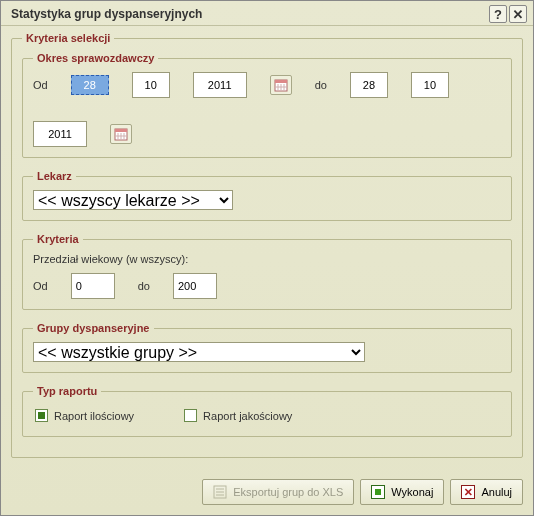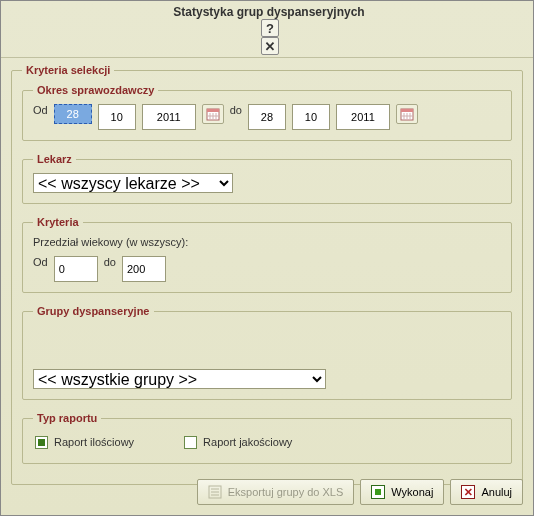--- a/index.html
+++ b/index.html
@@ -16,21 +16,20 @@
     height: 516px;
     background: linear-gradient(to bottom, #e8e8d0 0%, #e4e4c8 100%);
     border: 1px solid #888;
     position: relative;
   }
   .titlebar {
     display: flex;
     align-items: center;
     padding: 4px 6px 2px 10px;
     border-bottom: 1px solid #c0c0a0;
-    flex-direction: column;
   }
   .titlebar .title {
     flex: 1;
     font-weight: bold;
     font-size: 12px;
     color: #333;
   }
   .titlebar .tb-btn {
     width: 18px;
     height: 18px;
@@ -56,21 +55,21 @@
     padding: 8px 10px 10px 10px;
     background: transparent;
   }
   fieldset.inner { margin-bottom: 12px; }
   legend {
     color: #8b2a2a;
     font-weight: bold;
     padding: 0 4px;
     font-size: 11px;
   }
-  .row { display: flex; gap: 6px; flex-wrap: wrap; }
+  .row { display: flex; align-items: center; gap: 23px; flex-wrap: wrap; }
   .row + .row { margin-top: 8px; }
   label.plain { color: #333; }
   input[type=text].num {
     width: 38px;
     height: 26px;
     border: 1px solid #9a9a7a;
     background: #fff;
     text-align: center;
     font-family: inherit;
     font-size: 11px;
@@ -101,22 +100,22 @@
   .cal-btn svg { display:block; }
   select {
     height: 20px;
     border: 1px solid #9a9a7a;
     background: #fff;
     font-family: inherit;
     font-size: 16px;
   }
   .select-doctor { width: 200px; }
   .select-gender { width: 160px; }
-  .select-group  { width: 293px; margin-top: 44px; }
-  .checkline { display:flex; align-items:flex-start; gap:6px; margin-right: 40px; }
+  .select-group  { width: 332px; }
+  .checkline { display:flex; align-items:center; gap:6px; margin-right: 40px; }
   .chk {
     width: 13px; height: 13px;
     border: 1px solid #6a8a4a;
     background:#fff;
     display:flex; align-items:center; justify-content:center;
   }
   .chk .mark { width:7px; height:7px; background:#3a7a1a; }
   .chkrow { display:flex; align-items:center; gap: 10px; padding: 4px 2px; }
   .footer {
     position: absolute;
@@ -251,21 +250,21 @@
   </div>
 
   <div class="footer">
     <button class="btn disabled">
       <span class="glyph">
         <svg width="14" height="14" viewBox="0 0 14 14">
             <rect x="1" y="1" width="12" height="12" fill="none" stroke="#b8b8a0"></rect>
             <path d="M3 4h8M3 7h8M3 10h8" stroke="#b8b8a0"></path>
           </svg>
       </span>
-      <span>Eksportuj grupy do XLS</span>
+      <span>Eksportuj grup do XLS</span>
     </button>
     <button class="btn">
       <span class="glyph-green"></span>
       <span>Wykonaj</span>
     </button>
     <button class="btn">
       <span class="glyph-red">✕</span>
       <span>Anuluj</span>
     </button>
   </div>

